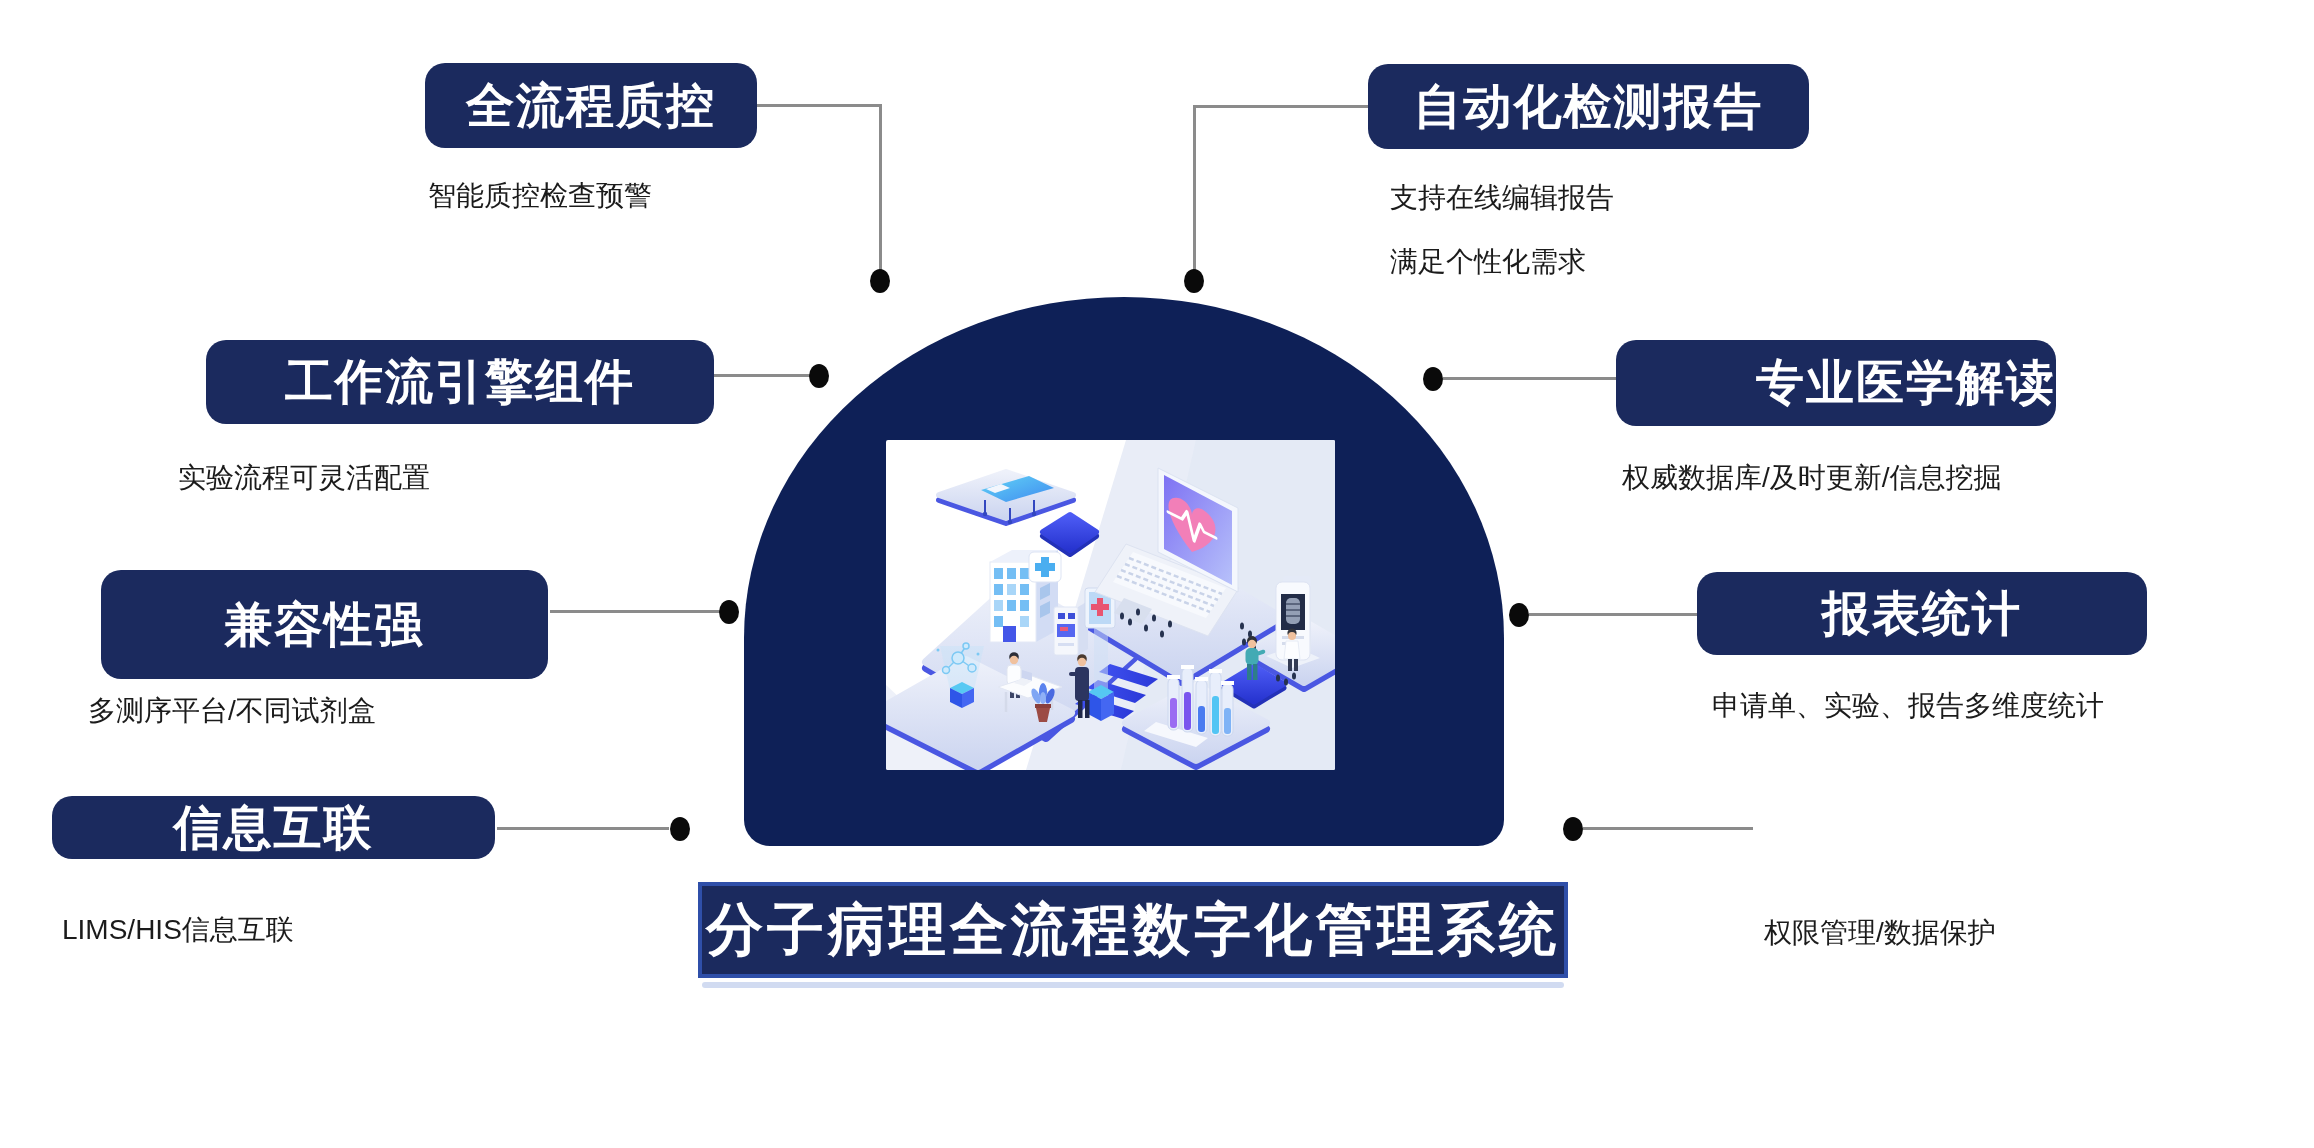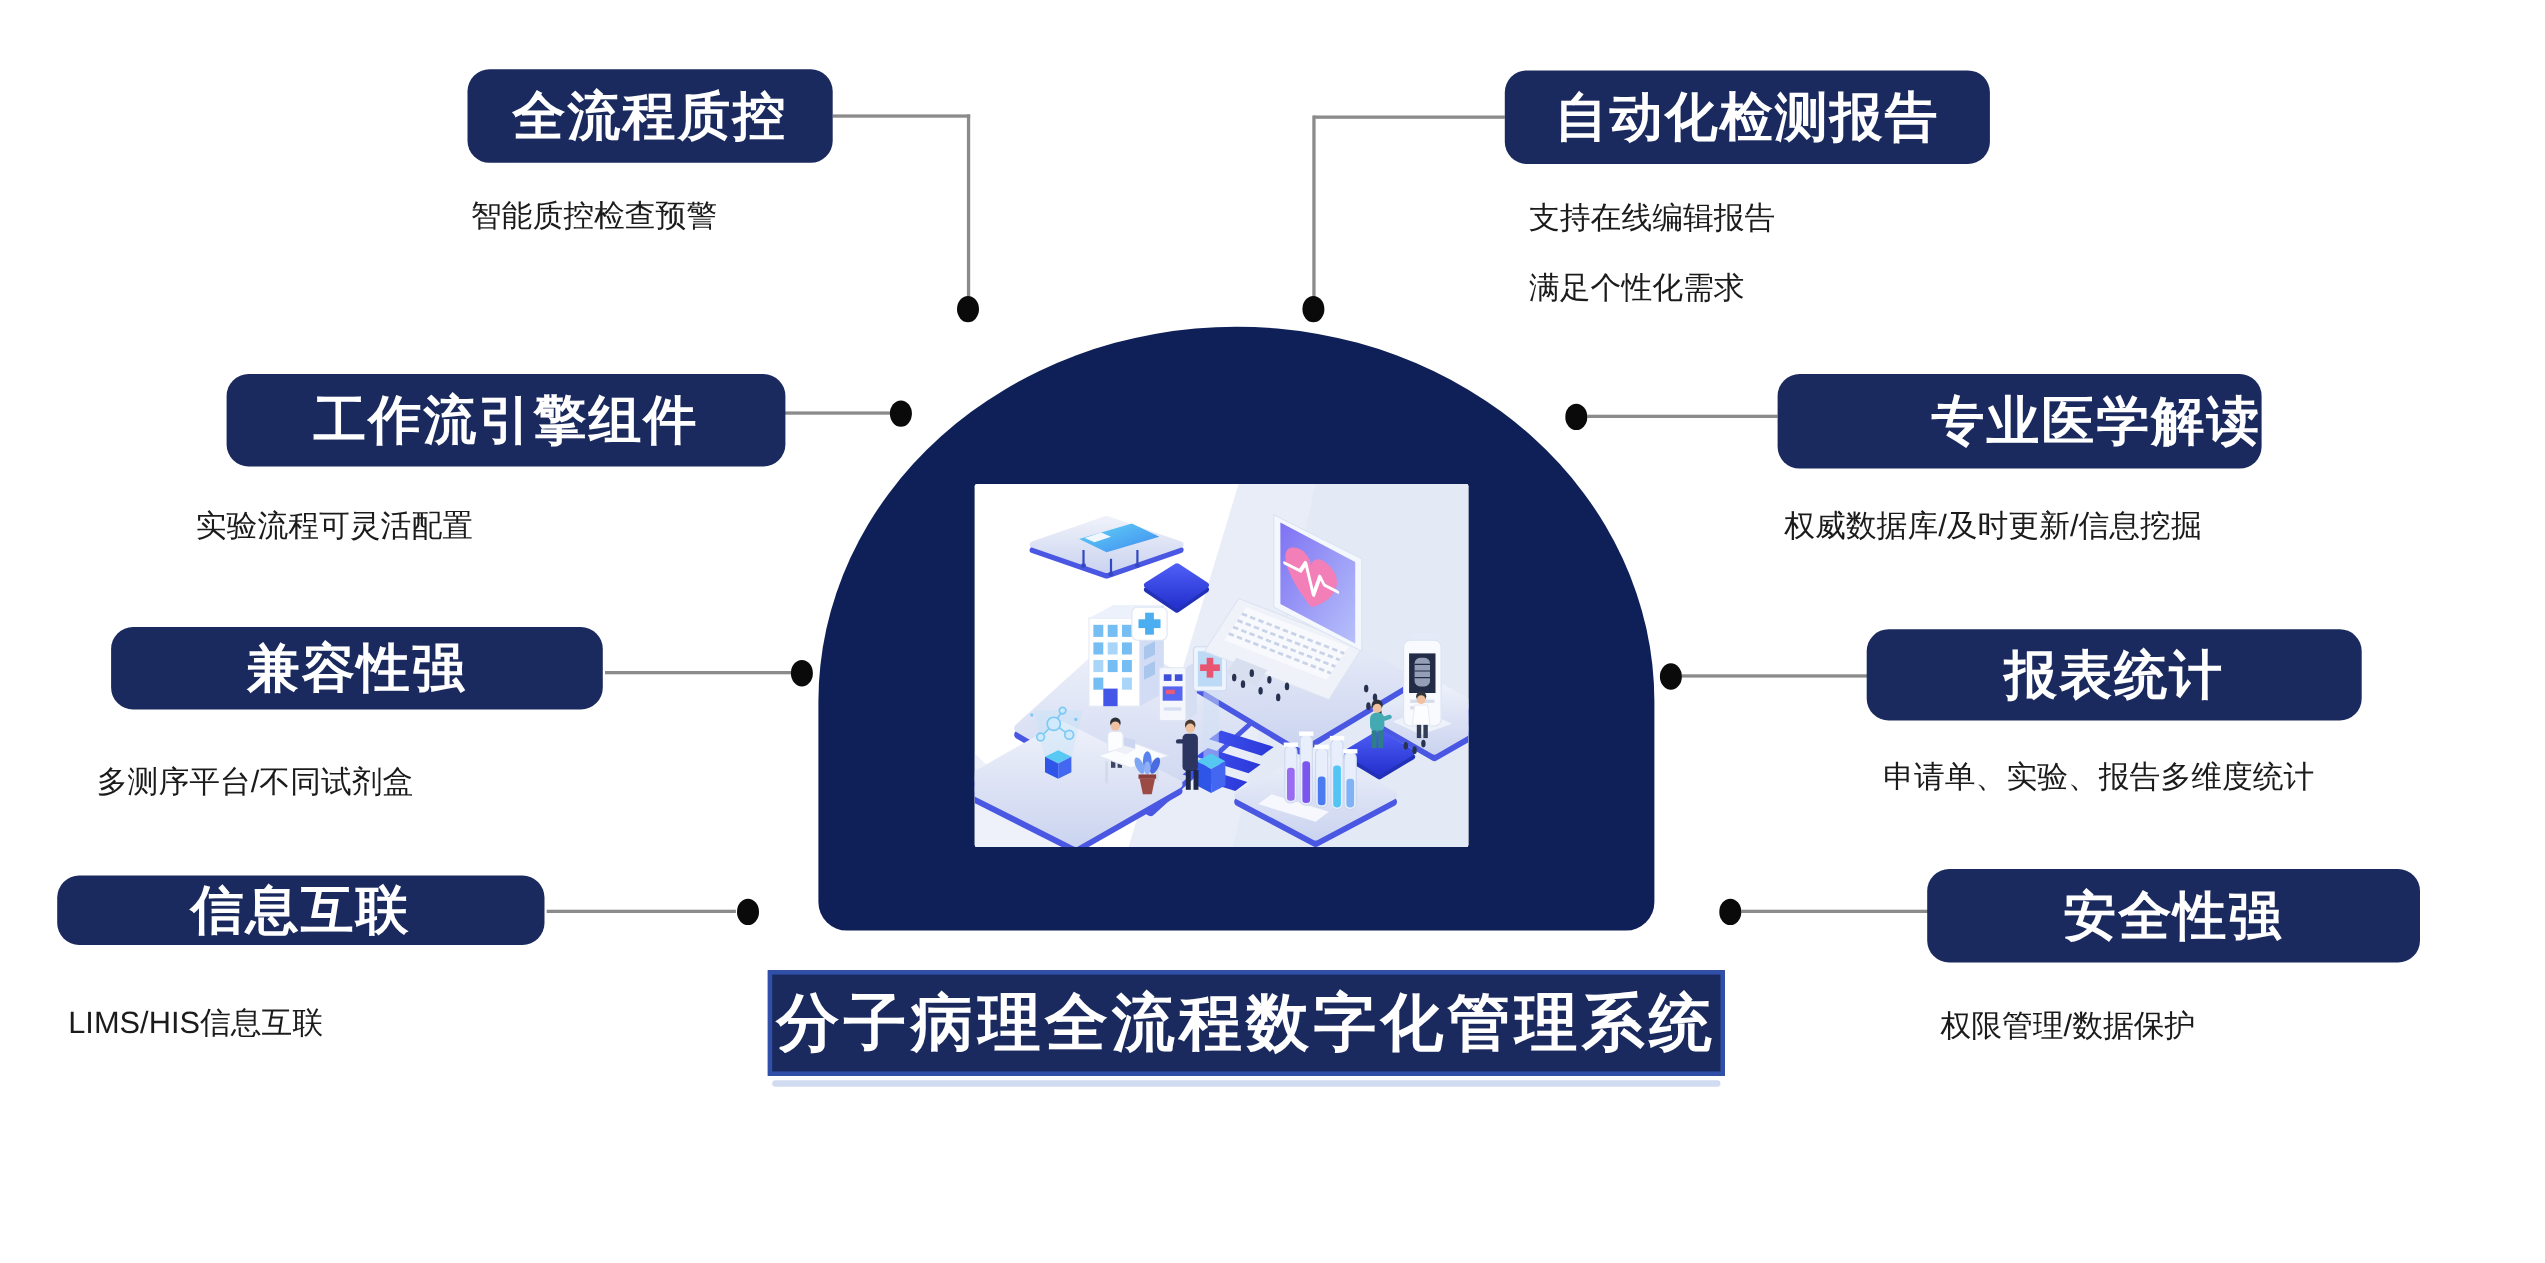--- a/index.html
+++ b/index.html
@@ -10,21 +10,21 @@
         font-weight:bold;font-size:48px;letter-spacing:2px;white-space:nowrap;}
   .desc{position:absolute;font-size:28px;color:#1b1b1b;white-space:nowrap;line-height:48px;}
   .hline{position:absolute;height:3px;background:#8b8b8b;}
   .vline{position:absolute;width:3px;background:#8b8b8b;}
   .dot{position:absolute;width:20px;height:24px;border-radius:50%;background:#0a0a0a;}
   
   #chip-f0{left:425px;top:63px;width:332px;height:85px;}
   #chip-f1{left:1368px;top:64px;width:441px;height:85px;}
   #chip-f2{left:206px;top:340px;width:508px;height:84px;text-align:center;}
   #chip-f3{left:1616px;top:340px;width:440px;height:86px;justify-content:flex-end;}
-  #chip-f4{left:101px;top:570px;width:447px;height:75px;font-family:Liberation Serif, serif;}
+  #chip-f4{left:101px;top:570px;width:447px;height:109px;font-family:Liberation Serif, serif;}
   #chip-f5{left:1697px;top:572px;width:450px;height:83px;}
   #chip-f6{left:52px;top:796px;width:443px;height:63px;}
   #chip-f7{left:1752px;top:790px;width:448px;height:85px;}
   
   #desc-f0{left:428px;top:172px;}
   #desc-f1a{left:1390px;top:174px;}
   #desc-f1b{left:1390px;top:238px;}
   #desc-f2{left:178px;top:454px;}
   #desc-f3{left:1622px;top:454px;}
   #desc-f4{left:88px;top:687px;}
@@ -373,18 +373,15 @@
   <div class="chip" id="chip-f5">
     <span>报表统计</span>
   </div>
   <div class="desc" id="desc-f5">申请单、实验、报告多维度统计</div>
 
   <div class="chip" id="chip-f6">
     <span>信息互联</span>
   </div>
   <div class="desc" id="desc-f6">LIMS/HIS信息互联</div>
 
-  <div class="chip" id="chip-f7">
-    <span>安全性强</span>
-  </div>
   <div class="desc" id="desc-f7">权限管理/数据保护</div>
 
 </div>
 
 </body></html>

